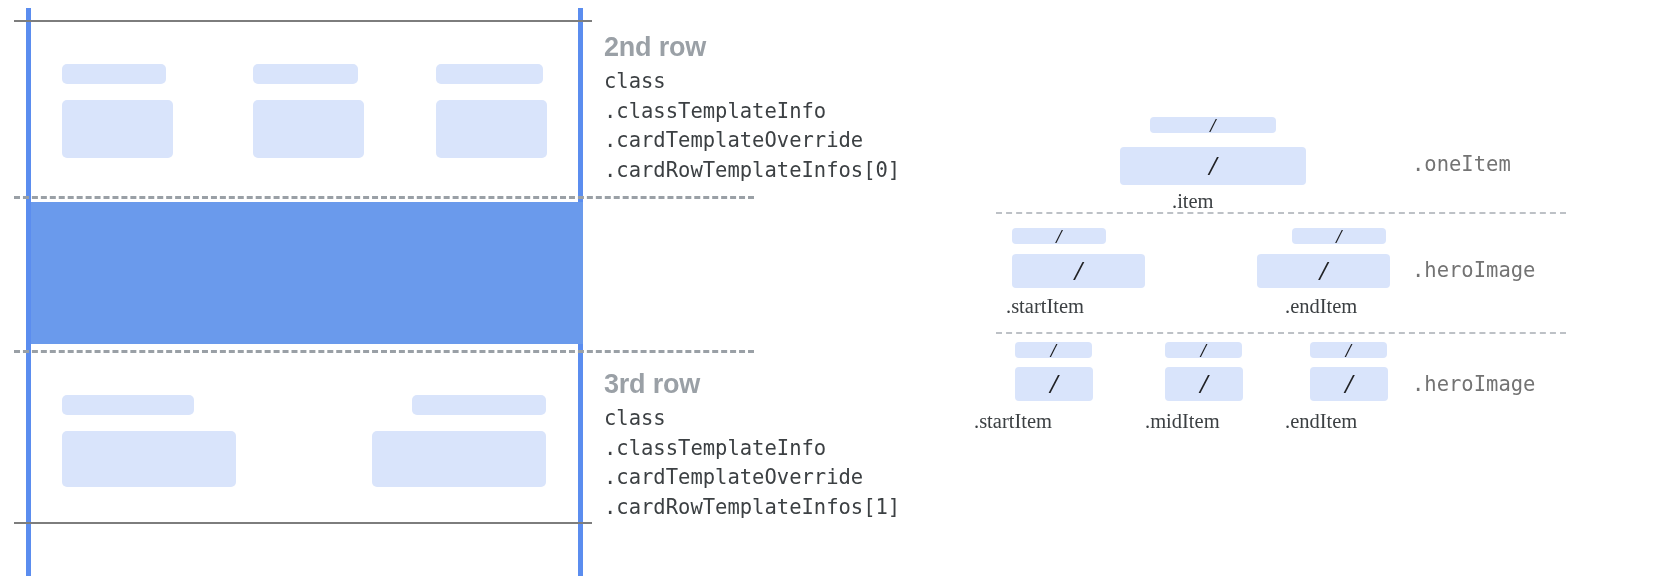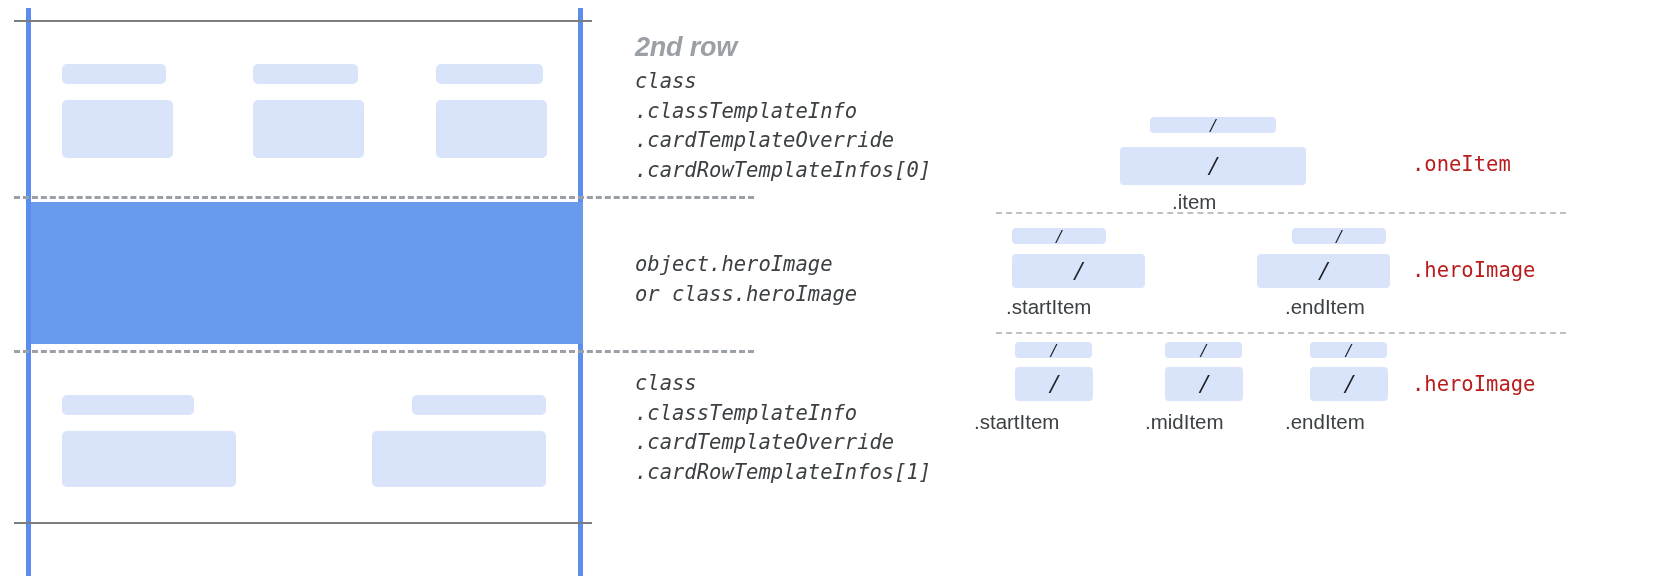--- a/index.html
+++ b/index.html
@@ -58,21 +58,21 @@
   #hero-band {
     position: absolute;
     left: 31px;
     top: 202px;
     width: 552px;
     height: 142px;
     background: #6a9aec;
   }
 
   
-  .text-block { position: absolute; left: 635px; font-style: italic; }
+  .text-block { position: absolute; left: 604px; }
   .row-title {
     font-family: "Liberation Sans", sans-serif;
     font-size: 27px;
     font-weight: bold;
     color: #9aa0a6;
     line-height: 1.18;
     margin: 0 0 3px 0;
     letter-spacing: -0.2px;
   }
   .code {
@@ -112,30 +112,30 @@
     line-height: 1;
     display: flex;
     align-items: center;
     justify-content: center;
   }
   .slot-small { height: 16px; font-size: 19px; }
   .slot-large { font-size: 27px; }
 
   .caption {
     position: absolute;
-    font-family: Liberation Sans, sans-serif;
+    font-family: Liberation Serif, serif;
     font-size: 20.5px;
     color: #3c4043;
     white-space: pre;
   }
   .group-label {
     position: absolute;
     font-family: "DejaVu Sans Mono", monospace;
     font-size: 20.5px;
-    color: #b91c1c;
+    color: #737373;
     white-space: pre;
     left: 452px;
   }
 </style>
 </head>
 <body>
 
 <div id="page">
 
   <div id="left-panel">
@@ -167,26 +167,23 @@
     <div class="chip" style="left:372px; top:431px; width:174px; height:56px;"></div>
 
     <div class="text-block" id="block-2nd">
       <div class="row-title">2nd row</div>
       <div class="code">class
 .classTemplateInfo
 .cardTemplateOverride
 .cardRowTemplateInfos[0]</div>
     </div>
 
-    <div class="text-block" id="block-hero">
-      <div class="code">object.heroImage
-or class.heroImage</div>
-    </div>
 
     <div class="text-block" id="block-3rd">
+      <div class="row-title">3rd row</div>
       <div class="code">class
 .classTemplateInfo
 .cardTemplateOverride
 .cardRowTemplateInfos[1]</div>
     </div>
   </div>
 
   <div id="right-panel">
 
     <div class="slot slot-small" style="left:190px; top:117px; width:126px;">/</div>

